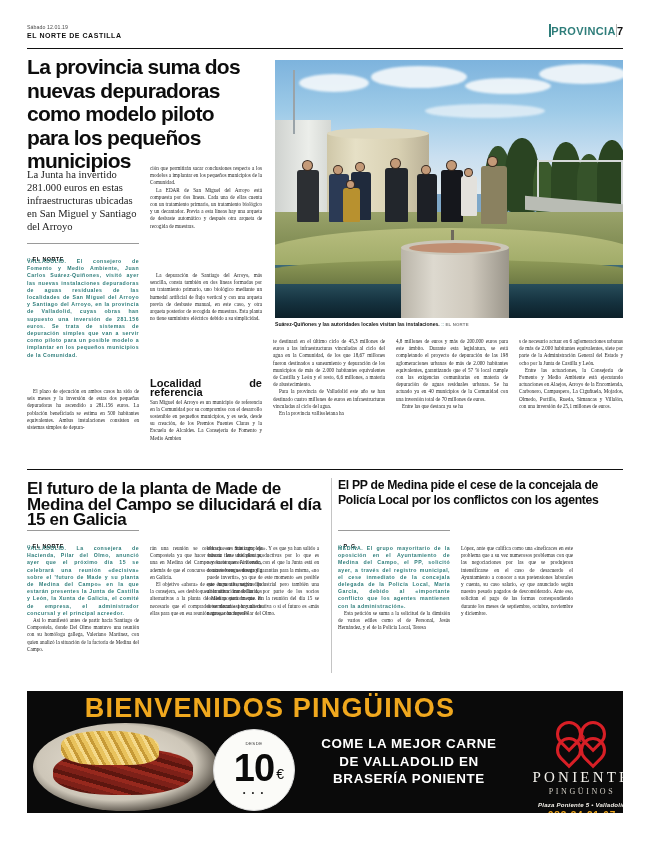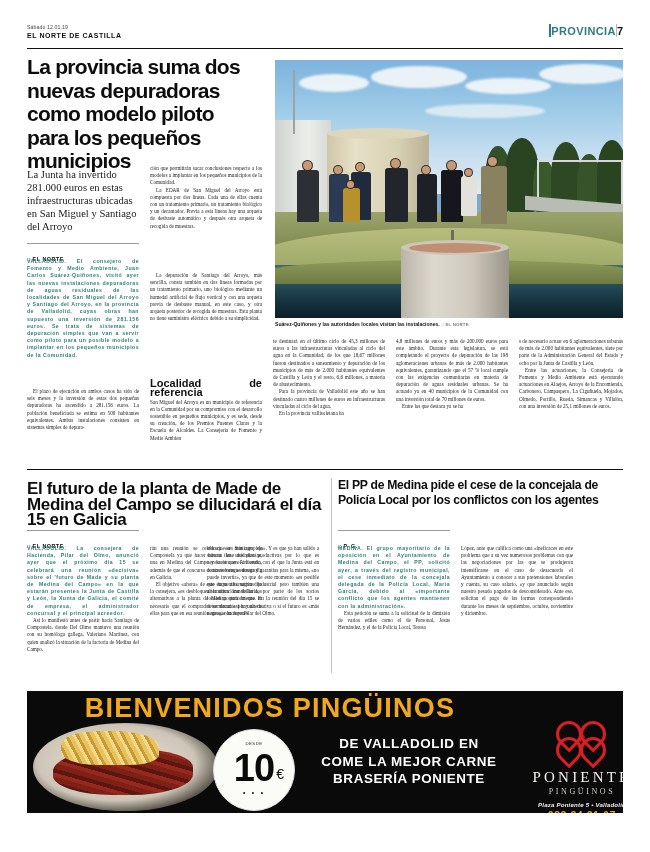--- a/index.html
+++ b/index.html
@@ -480,22 +480,22 @@
     <div class="ad-fries"></div>
 
     <div class="ad-badge">
       <div class="desde">DESDE</div>
       <div class="price">10</div>
       <div class="eur">€</div>
       <div class="dots3">• • •</div>
     </div>
 
     <div class="ad-claim">
+      <div>COME LA MEJOR CARNE</div>
       <div>DE VALLADOLID EN</div>
-      <div>COME LA MEJOR CARNE</div>
       <div>BRASERÍA PONIENTE</div>
     </div>
 
     <div class="ad-logo">
       <div class="ad-knot">
         <div class="lobe" style="left:2px;  top:0px;"></div>
         <div class="lobe" style="left:26px; top:0px;"></div>
         <div class="lobe" style="left:2px;  top:16px;"></div>
         <div class="lobe" style="left:26px; top:16px;"></div>
         <div style="position:absolute;left:0;right:0;top:11px;text-align:center;font-family:'Liberation Serif',serif;font-size:11px;color:#d81f26;">P</div>

